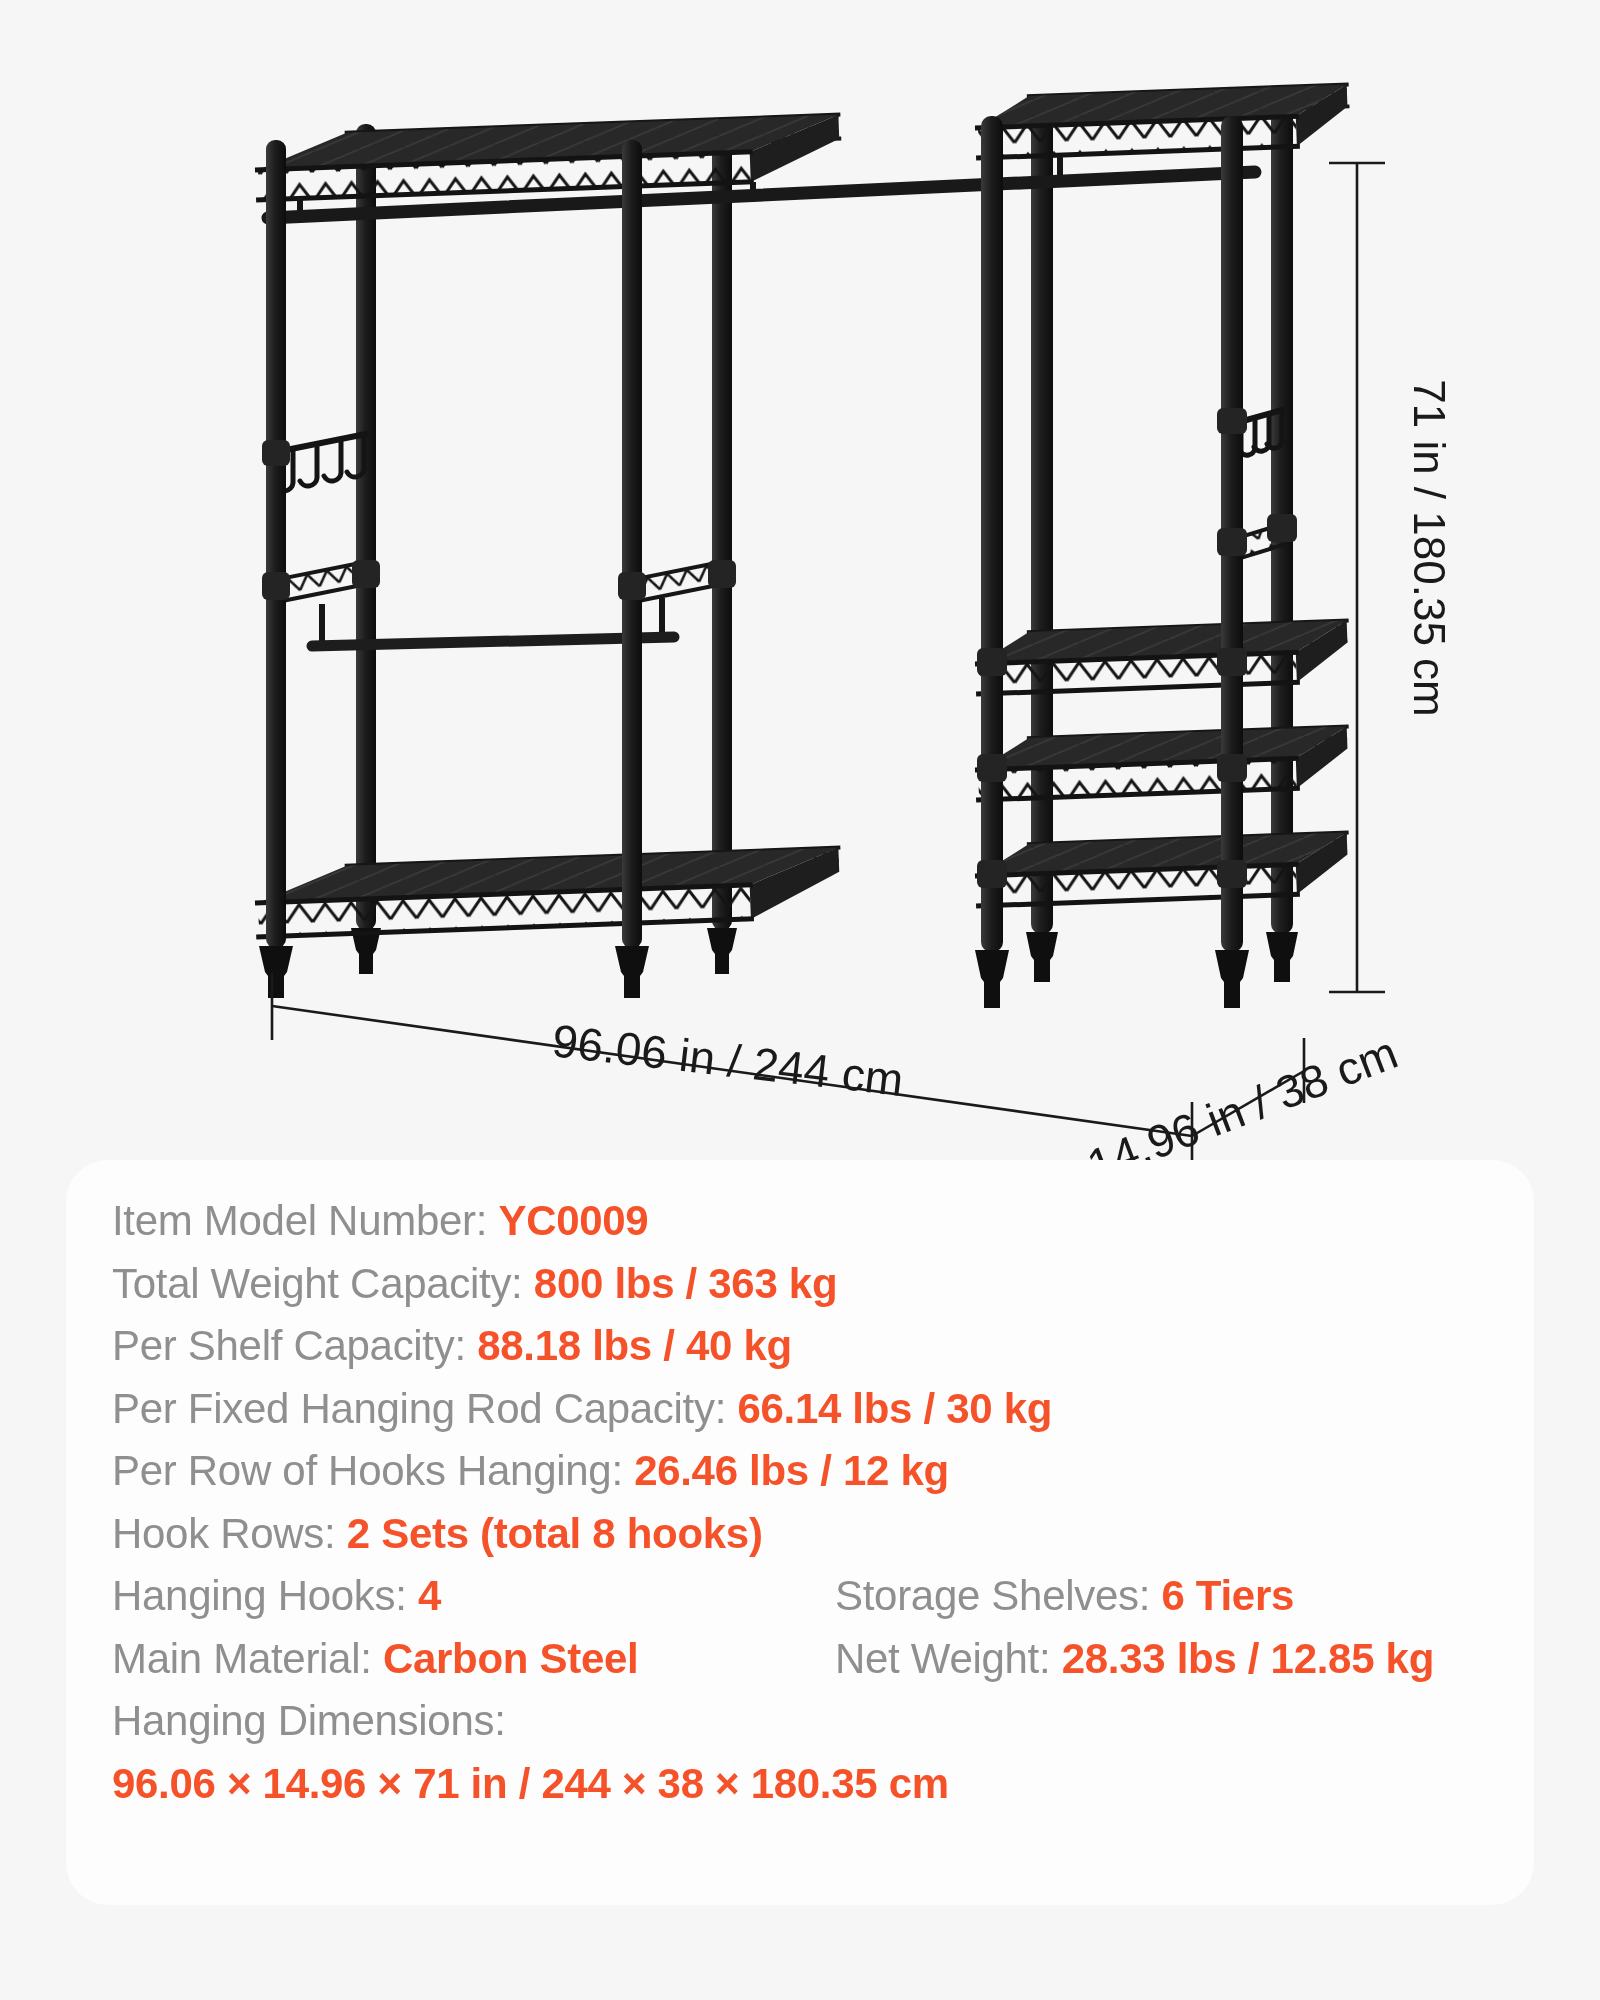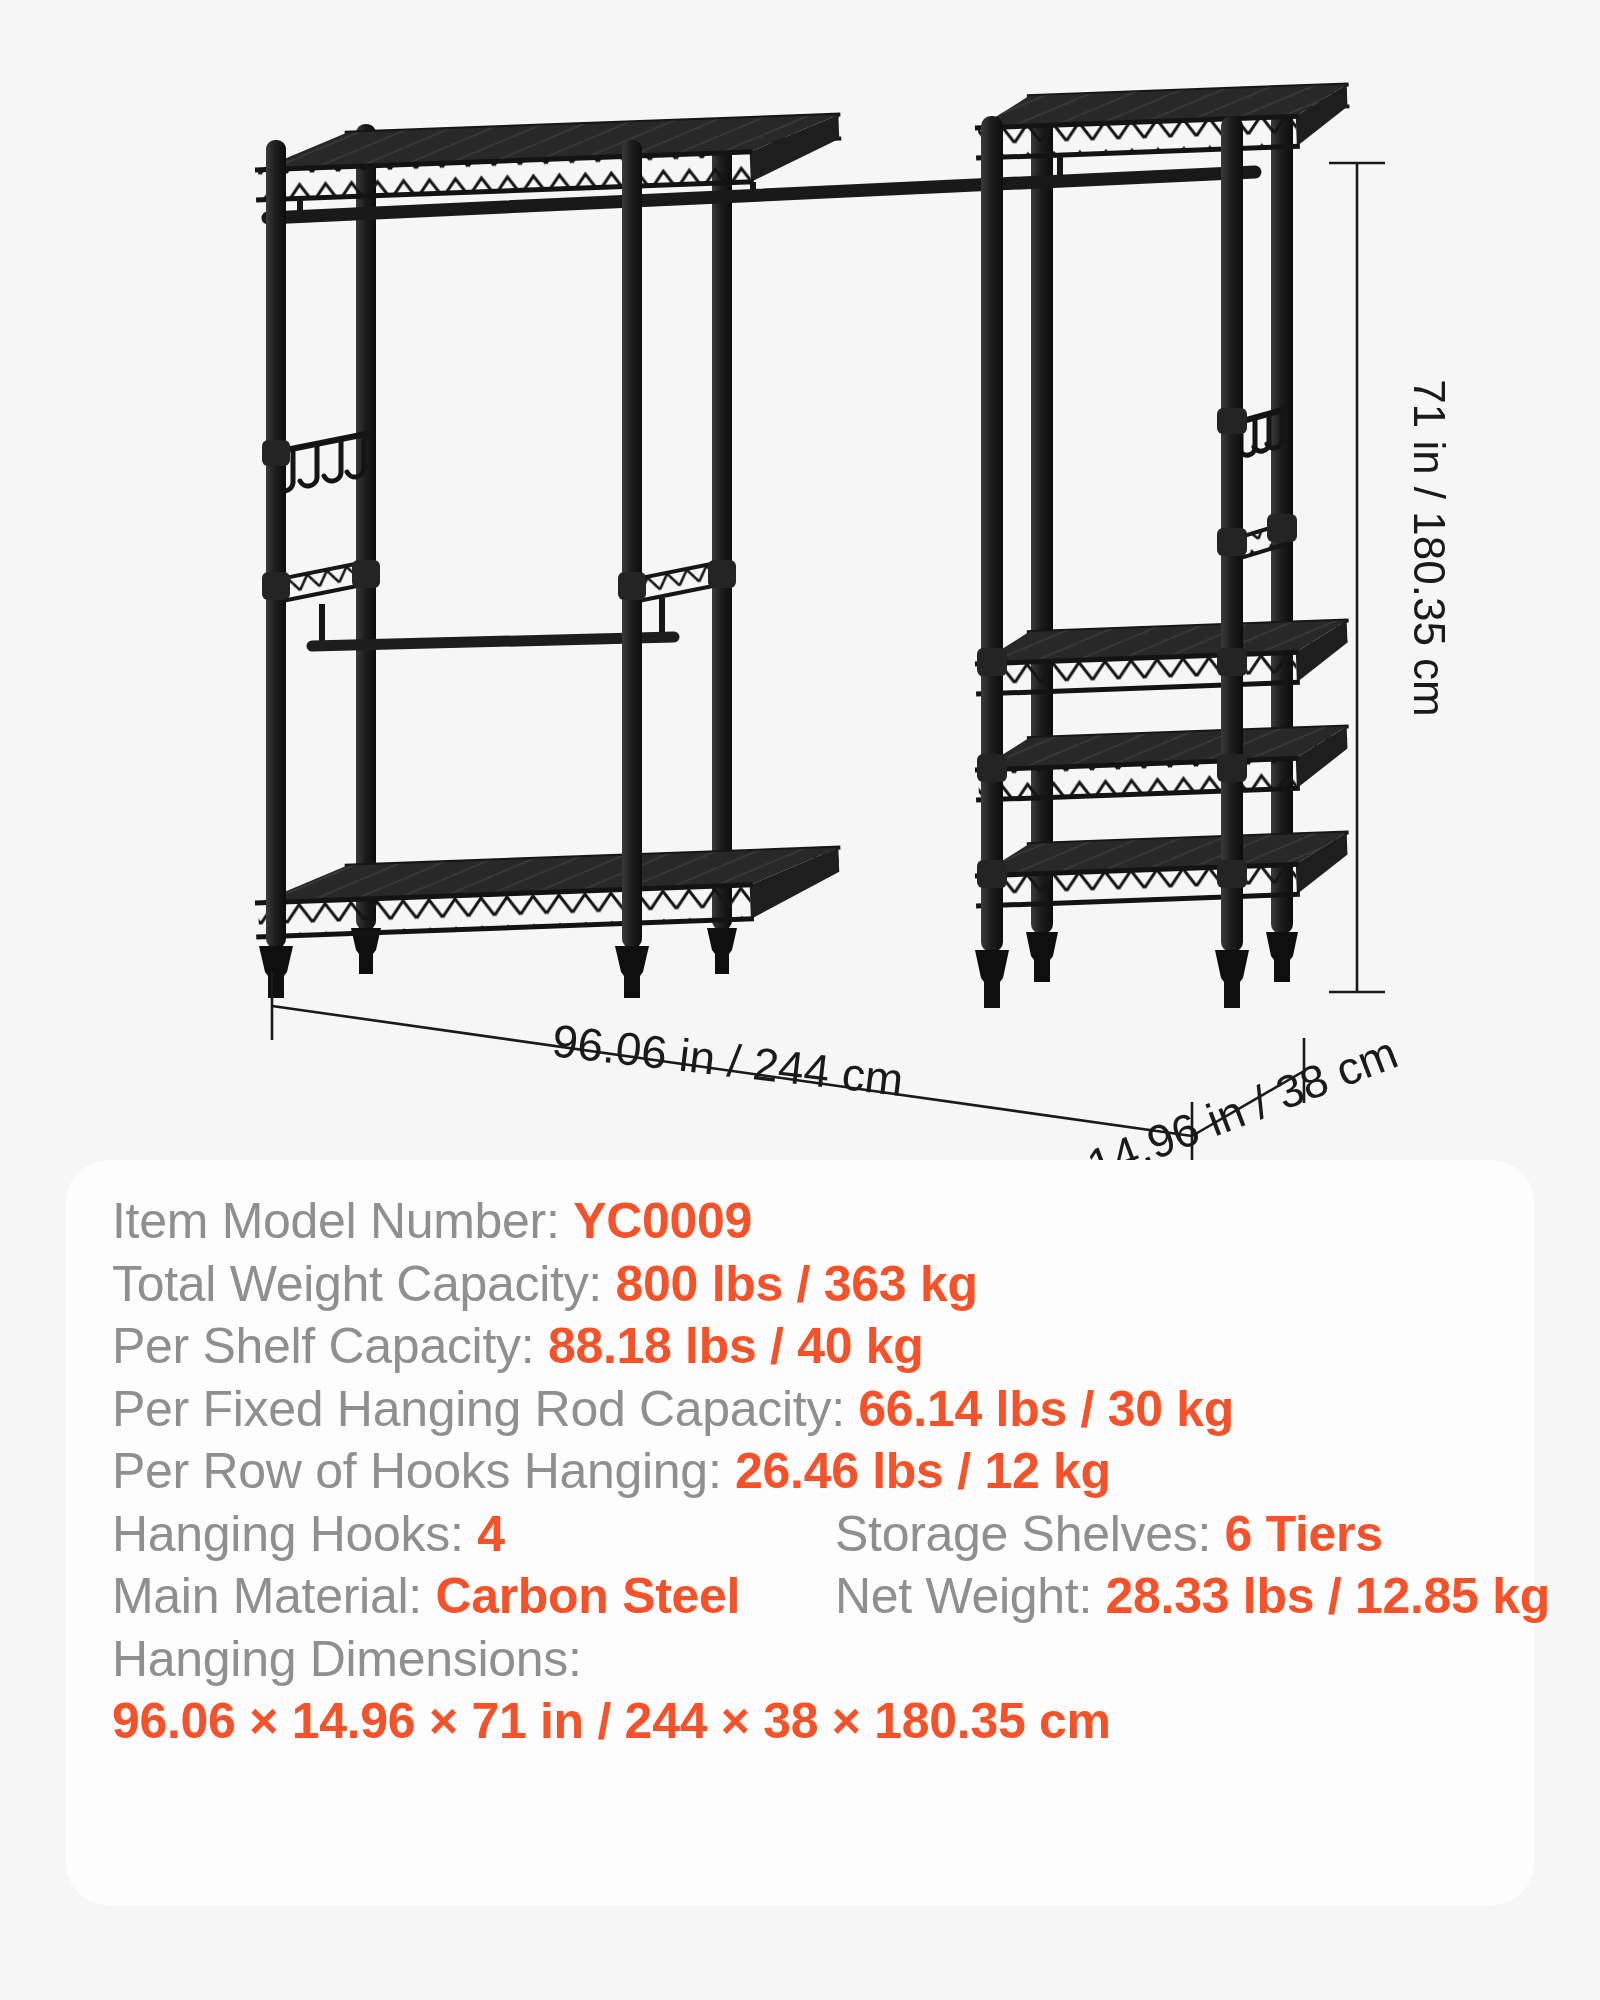--- a/index.html
+++ b/index.html
@@ -23,21 +23,21 @@
   .hookbar{stroke:#141414;stroke-width:6;stroke-linecap:round;}
   .sleeve{fill:#242424;}
   .foot{fill:#0f0f0f;}
 
   .spec-panel{
     position:absolute;left:66px;top:1160px;width:1468px;height:745px;
     background:var(--panel_bg);border-radius:42px;box-sizing:border-box;
     padding:30px 20px 0 46px;
   }
   .spec-row{
-    position:relative;font-size:50px;line-height:62.5px;letter-spacing:-0.3px;
+    position:relative;font-size:42px;line-height:62.5px;letter-spacing:-0.3px;
     color:var(--label_gray);white-space:nowrap;
   }
   .spec-row .val{color:var(--accent);font-weight:700;}
   .spec-row .col2{position:absolute;left:723px;top:0;}
 </style>
 </head>
 <body>
 
 <div class="stage">
 
@@ -236,20 +236,21 @@
       </g>
     </svg>
   </div>
 
   <div class="spec-panel">
     <div class="spec-row"><span class="lbl">Item Model Number: </span><span class="val">YC0009</span></div>
     <div class="spec-row"><span class="lbl">Total Weight Capacity: </span><span class="val">800 lbs / 363 kg</span></div>
     <div class="spec-row"><span class="lbl">Per Shelf Capacity: </span><span class="val">88.18 lbs / 40 kg</span></div>
     <div class="spec-row"><span class="lbl">Per Fixed Hanging Rod Capacity: </span><span class="val">66.14 lbs / 30 kg</span></div>
     <div class="spec-row"><span class="lbl">Per Row of Hooks Hanging: </span><span class="val">26.46 lbs / 12 kg</span></div>
+    <div class="spec-row"><span class="lbl">Hook Rows: </span><span class="val">2 Sets (total 8 hooks)</span></div>
     <div class="spec-row">
       <span class="lbl">Hanging Hooks: </span><span class="val">4</span>
       <span class="col2"><span class="lbl">Storage Shelves: </span><span class="val">6 Tiers</span></span>
     </div>
     <div class="spec-row">
       <span class="lbl">Main Material: </span><span class="val">Carbon Steel</span>
       <span class="col2"><span class="lbl">Net Weight: </span><span class="val">28.33 lbs / 12.85 kg</span></span>
     </div>
     <div class="spec-row"><span class="lbl">Hanging Dimensions:</span></div>
     <div class="spec-row"><span class="val">96.06 × 14.96 × 71 in / 244 × 38 × 180.35 cm</span></div>

